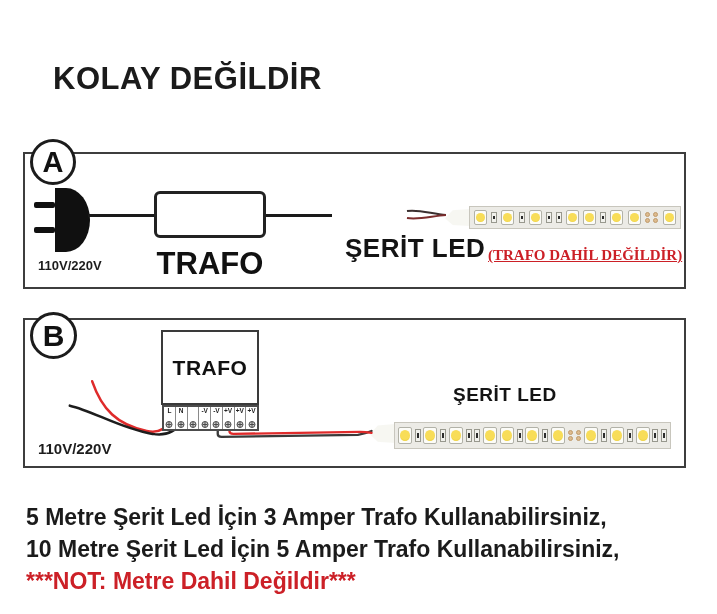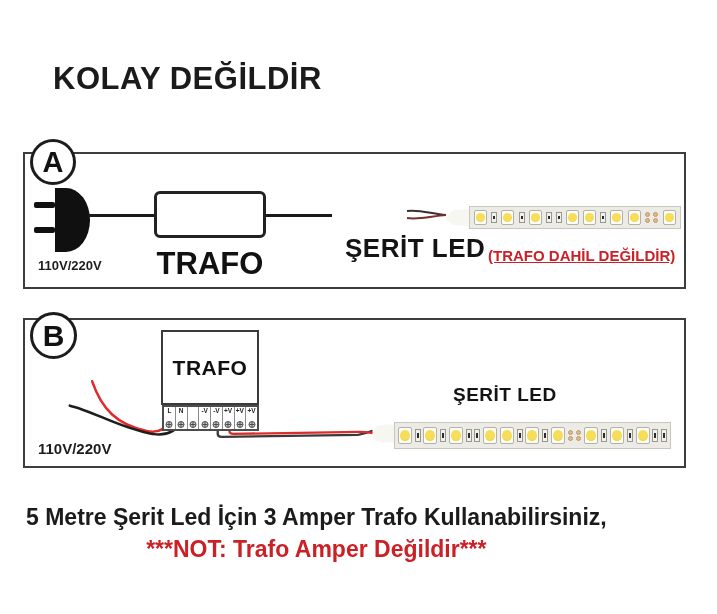--- a/index.html
+++ b/index.html
@@ -93,21 +93,21 @@
   #serit-a { position:absolute; left:320px; top:79px; font-size:26px; font-weight:bold; color:#141414; letter-spacing:0.5px; }
   #note-a  { position:absolute; left:463px; top:93px; font-size:15px; font-weight:bold;
              text-decoration:underline; }
   #serit-b { position:absolute; left:428px; top:64px; font-size:19px; font-weight:bold; color:#141414; letter-spacing:0.5px; }
 
   
   .wires { position:absolute; left:0; top:0; width:100%; height:100%; pointer-events:none; z-index:2; }
 
   
   #footer { left:26px; top:501px; }
-  #footer p { font-size:23px; font-weight:bold; color:#1b1b1b; line-height:32px; white-space:nowrap;text-align:center; }
+  #footer p { font-size:23px; font-weight:bold; color:#1b1b1b; line-height:32px; white-space:nowrap; }
 </style>
 </head>
 <body>
 
 <div id="stage">
 
   <div id="title" class="abs">KOLAY DEĞİLDİR</div>
 
   <div class="panel" id="panel-a">
     <div class="badge" id="badge-a">A</div>
@@ -171,21 +171,21 @@
           <span class="pad-dot"></span>
           <span class="pad-dot"></span>
           <span class="pad-dot"></span>
         </span>
         <span class="chip led">
           <span class="led-dot"></span>
         </span>
       </div>
 
     <div id="serit-a">ŞERİT LED</div>
-    <div id="note-a" style="color: rgb(204, 32, 39);">(TRAFO DAHİL DEĞİLDİR)</div>
+    <div id="note-a" style="color: rgb(204, 32, 39); font-family: Liberation Serif, serif;">(TRAFO DAHİL DEĞİLDİR)</div>
   </div>
 
   <div class="panel" id="panel-b">
     <div class="badge" id="badge-b">B</div>
 
     <svg class="wires" viewBox="0 0 663 150">
 
       <path d="M 62,63 C 72,92 88,108 118,114 C 132,117 140,110 143,100" stroke="#df2b2b" stroke-width="2.6" fill="none" stroke-linecap="round"></path>
       <path d="M 39,88 C 62,93 92,112 124,117 C 140,120 151,112 155,103" stroke="#1d1d1d" stroke-width="2.6" fill="none" stroke-linecap="round"></path>
 
@@ -300,16 +300,17 @@
           <span class="res-bar"></span>
         </span>
         <span class="chip res">
           <span class="res-bar"></span>
         </span>
       </div>
   </div>
 
   <div id="footer" class="abs">
     <p>5 Metre Şerit Led İçin 3 Amper Trafo Kullanabilirsiniz,</p>
-    <p id="footer-line-3" style="color: rgb(204, 32, 39);">***NOT: Trafo Amper Değildir***</p>
+    <p>10 Metre Şerit Led İçin 5 Amper Trafo Kullanabilirsiniz,</p>
+    <p id="footer-line-3" style="color: rgb(204, 32, 39);">***NOT: Metre Dahil Değildir***</p>
   </div>
 
 </div>
 
 </body></html>

